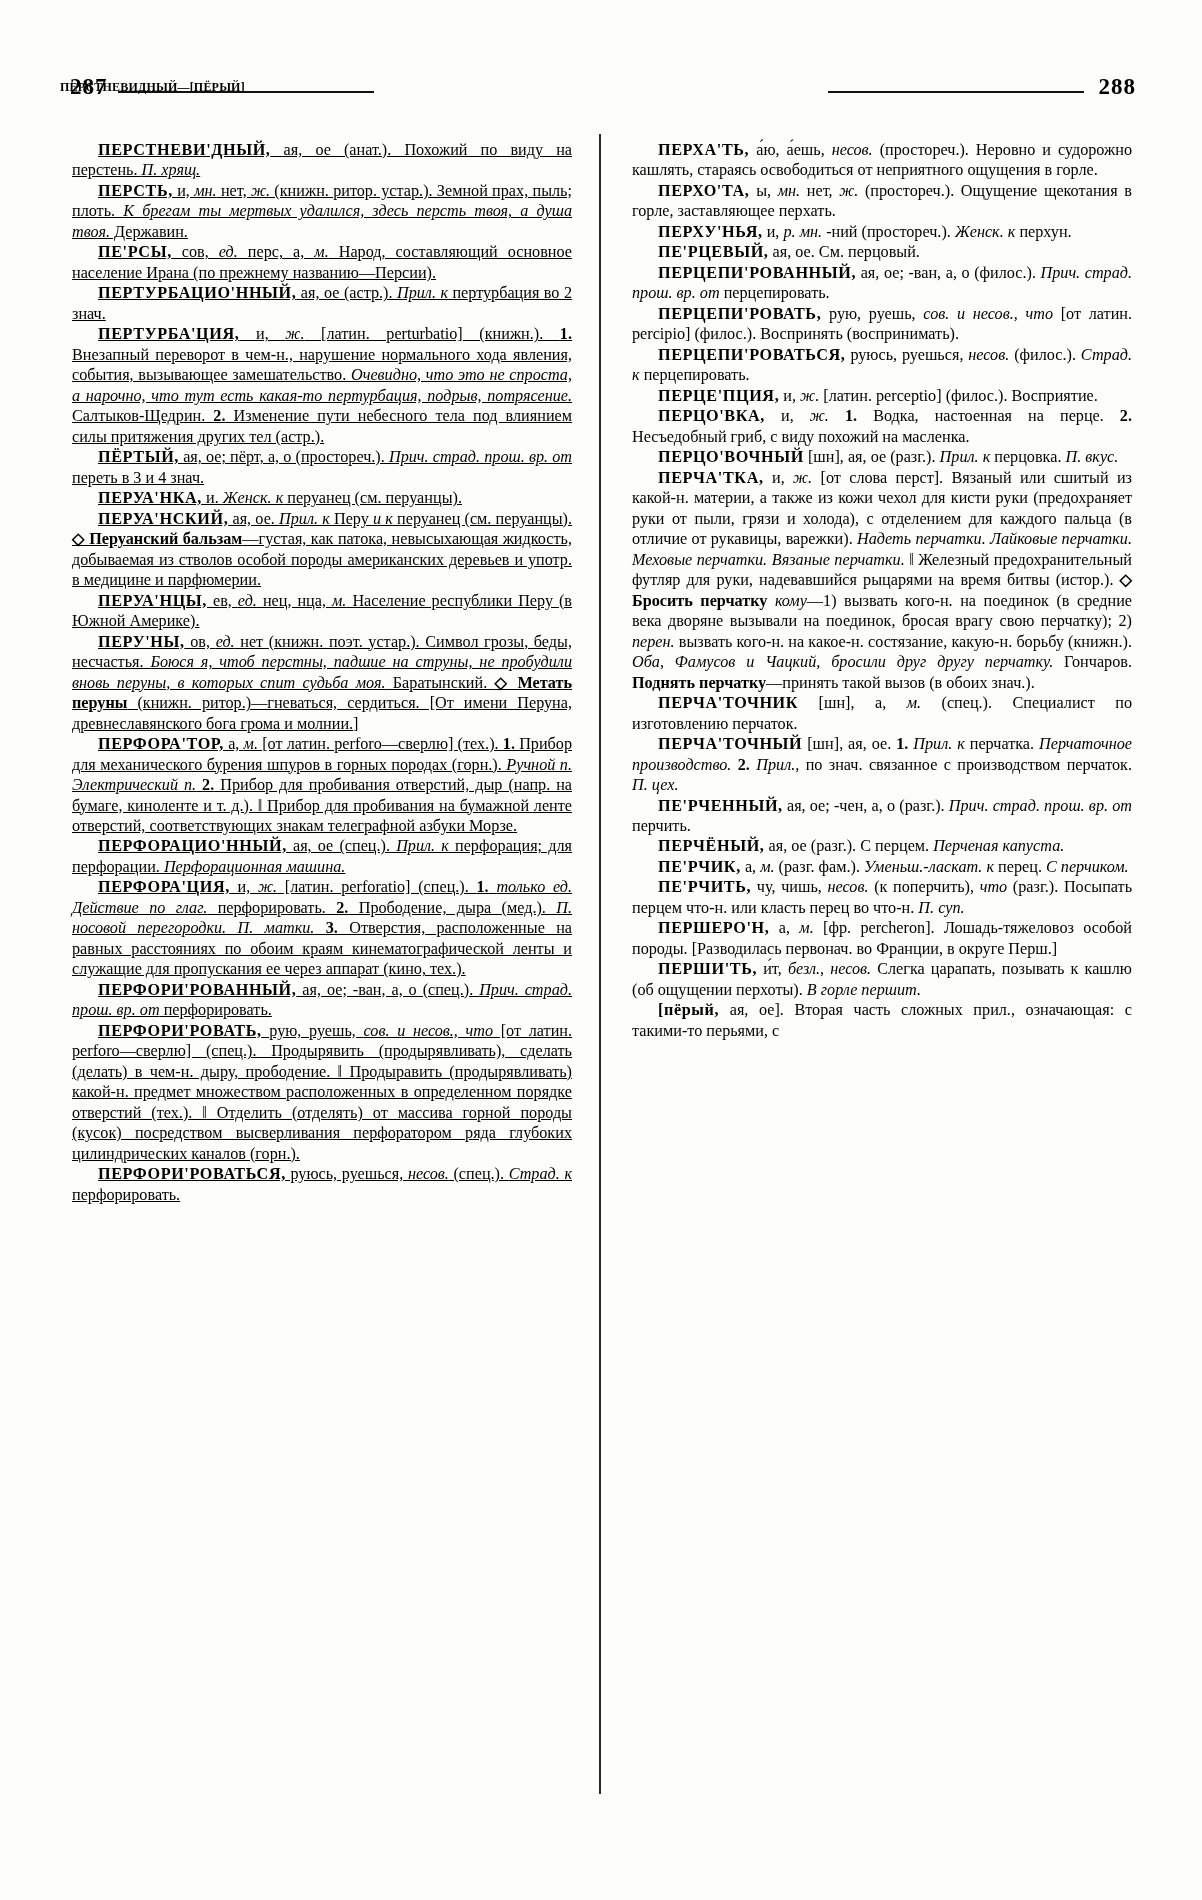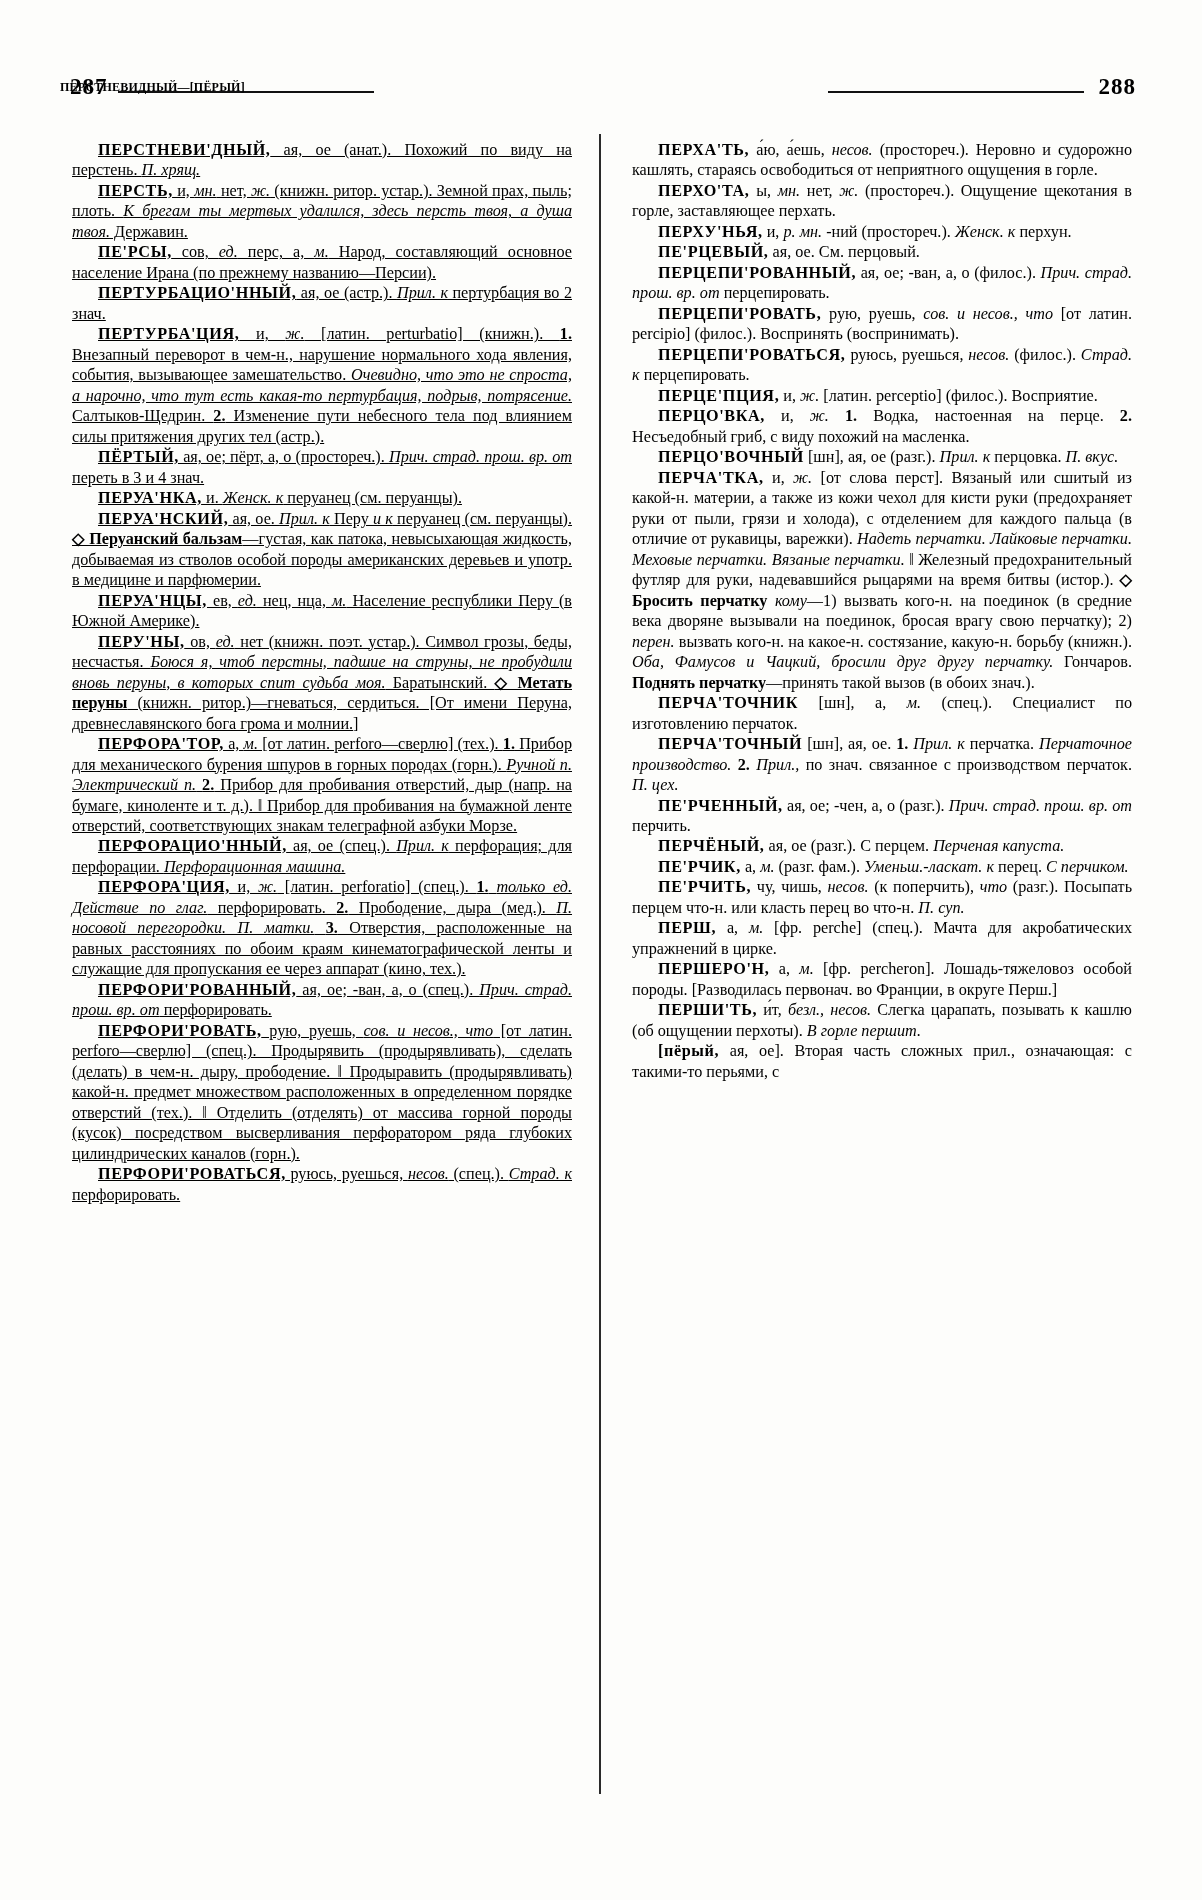--- a/index.html
+++ b/index.html
@@ -140,20 +140,19 @@
         <p class="entry"><span class="hw">ПЕРЦЕ'ПЦИЯ,</span><span> и, <i>ж.</i> [латин. perceptio] (филос.). Восприятие.</span></p>
         <p class="entry"><span class="hw">ПЕРЦО'ВКА,</span><span> и, <i>ж.</i> <b>1.</b> Водка, настоенная на перце. <b>2.</b> Несъедобный гриб, с виду похожий на масленка.</span></p>
         <p class="entry"><span class="hw">ПЕРЦО'ВОЧНЫЙ</span><span> [шн], ая, ое (разг.). <i>Прил. к</i> перцовка. <i>П. вкус.</i></span></p>
         <p class="entry"><span class="hw">ПЕРЧА'ТКА,</span><span> и, <i>ж.</i> [от слова перст]. Вязаный или сшитый из какой-н. материи, а также из кожи чехол для кисти руки (предохраняет руки от пыли, грязи и холода), с отделением для каждого пальца (в отличие от рукавицы, варежки). <i>Надеть перчатки. Лайковые перчатки. Меховые перчатки. Вязаные перчатки.</i> ‖ Железный предохранительный футляр для руки, надевавшийся рыцарями на время битвы (истор.). <b>◇ Бросить перчатку</b> <i>кому</i>—1) вызвать кого-н. на поединок (в средние века дворяне вызывали на поединок, бросая врагу свою перчатку); 2) <i>перен.</i> вызвать кого-н. на какое-н. состязание, какую-н. борьбу (книжн.). <i>Оба, Фамусов и Чацкий, бросили друг другу перчатку.</i> Гончаров. <b>Поднять перчатку</b>—принять такой вызов (в обоих знач.).</span></p>
         <p class="entry"><span class="hw">ПЕРЧА'ТОЧНИК</span><span> [шн], а, <i>м.</i> (спец.). Специалист по изготовлению перчаток.</span></p>
         <p class="entry"><span class="hw">ПЕРЧА'ТОЧНЫЙ</span><span> [шн], ая, ое. <b>1.</b> <i>Прил. к</i> перчатка. <i>Перчаточное производство.</i> <b>2.</b> <i>Прил.,</i> по знач. связанное с производством перчаток. <i>П. цех.</i></span></p>
         <p class="entry"><span class="hw">ПЕ'РЧЕННЫЙ,</span><span> ая, ое; -чен, а, о (разг.). <i>Прич. страд. прош. вр. от</i> перчить.</span></p>
         <p class="entry"><span class="hw">ПЕРЧЁНЫЙ,</span><span> ая, ое (разг.). С перцем. <i>Перченая капуста.</i></span></p>
         <p class="entry"><span class="hw">ПЕ'РЧИК,</span><span> а, <i>м.</i> (разг. фам.). <i>Уменьш.-ласкат. к</i> перец. <i>С перчиком.</i></span></p>
         <p class="entry"><span class="hw">ПЕ'РЧИТЬ,</span><span> чу, чишь, <i>несов.</i> (к поперчить), <i>что</i> (разг.). Посыпать перцем что-н. или класть перец во что-н. <i>П. суп.</i></span></p>
-        <p class="entry"><span class="hw">ПЕРШ,</span><span> а, <i>м.</i> [фр. perche] (спец.). Мачта для акробатических упражнений в цирке.</span></p>
         <p class="entry"><span class="hw">ПЕРШЕРО'Н,</span><span> а, <i>м.</i> [фр. percheron]. Лошадь-тяжеловоз особой породы. [Разводилась первонач. во Франции, в округе Перш.]</span></p>
         <p class="entry"><span class="hw">ПЕРШИ'ТЬ,</span><span> и́т, <i>безл., несов.</i> Слегка царапать, позывать к кашлю (об ощущении перхоты). <i>В горле першит.</i></span></p>
         <p class="entry"><span class="hw">[пёрый,</span><span> ая, ое]. Вторая часть сложных прил., означающая: с такими-то перьями, с</span></p>
       </div>
   </div>
 
 </div>
 
 </body></html>

